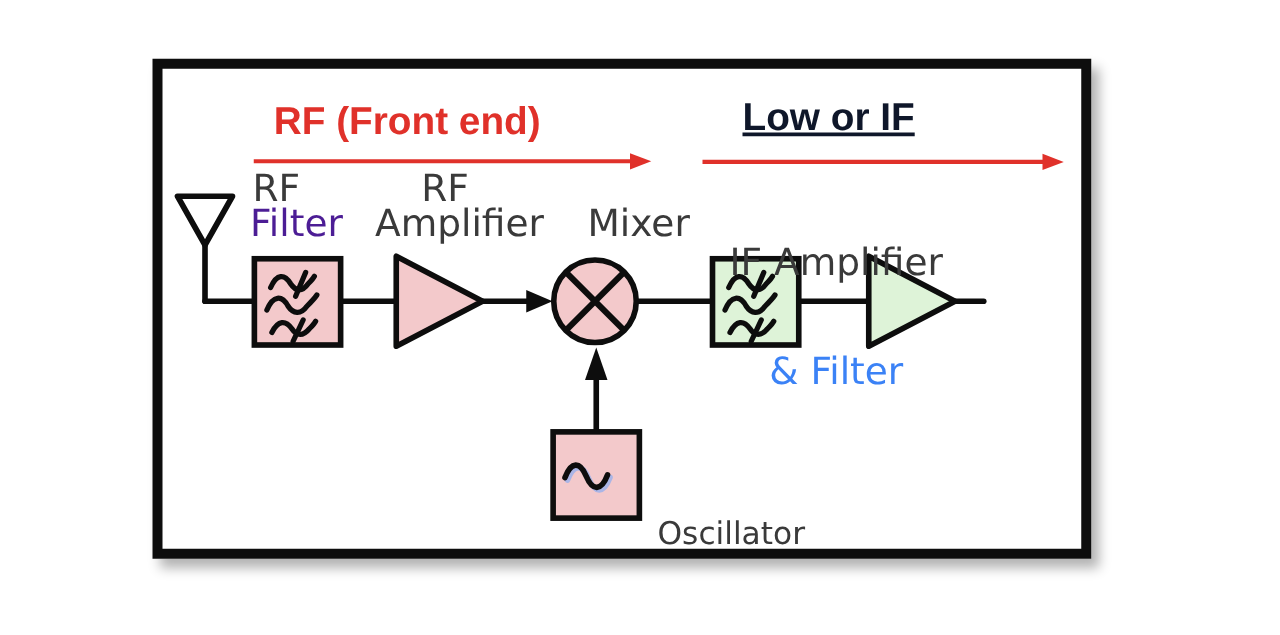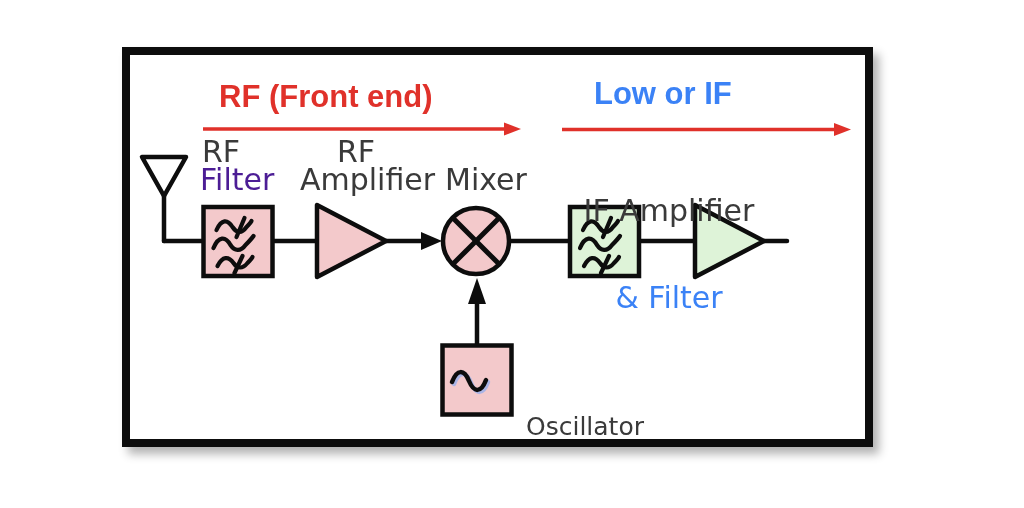--- a/index.html
+++ b/index.html
@@ -78,29 +78,29 @@
     <polygon points="695,205 695,277 764,241" stroke="#0d0d0d" stroke-width="4.5" stroke-linejoin="round" fill="#def3d8"></polygon>
 
     <g>
       <rect x="442.5" y="345.5" width="69" height="69" stroke="#0d0d0d" stroke-width="4.5" fill="#f3c9cb"></rect>
       <path d="M454,384 c5,-13 12,-13 17,-1 c5,12 12,12 17,-1" fill="none" stroke-width="4.5" stroke-linecap="round" stroke="#aab5e6"></path>
       <path d="M452,382 c5,-13 12,-13 17,-1 c5,12 12,12 17,-1" fill="none" stroke="#0d0d0d" stroke-width="4.5" stroke-linecap="round"></path>
     </g>
   </svg>
 
   <div class="txt heading" style="left: 219px; top: 80px; color: rgb(224, 49, 42);">RF (Front end)</div>
-  <div class="txt heading" style="left: 594px; top: 77px; color: #3b82f6;">Low or IF</div>
+  <div class="txt heading" style="left: 594px; top: 77px; color: #0f172a; text-decoration: underline;">Low or IF</div>
 
   <div class="txt lbl" style="left: 202px; top: 138px; color: rgb(58, 58, 58);">RF</div>
   <div class="txt lbl" style="left: 200px; top: 166px; color: #4c1d95;">Filter</div>
 
   <div class="txt lbl" style="left: 337px; top: 138px; color: rgb(58, 58, 58);">RF</div>
   <div class="txt lbl" style="left: 300px; top: 166px; color: rgb(58, 58, 58);">Amplifier</div>
 
-  <div class="txt lbl" style="left: 445px; top: 166px; color: rgb(58, 58, 58);">Mixer</div>
+  <div class="txt lbl" style="left: 470px; top: 166px; color: rgb(58, 58, 58);">Mixer</div>
 
   <div class="txt lbl center" style="left:569px;top:138px;width:200px;line-height:29px;">
     <div style="color: rgb(58, 58, 58);">IF Amplifier</div>
     <div style="color: #3b82f6;">&amp; Filter</div>
   </div>
 
   <div class="txt lbl-sm" style="left:526px;top:352px;">
     <div style="color: rgb(58, 58, 58);">Oscillator</div>
   </div>
 

